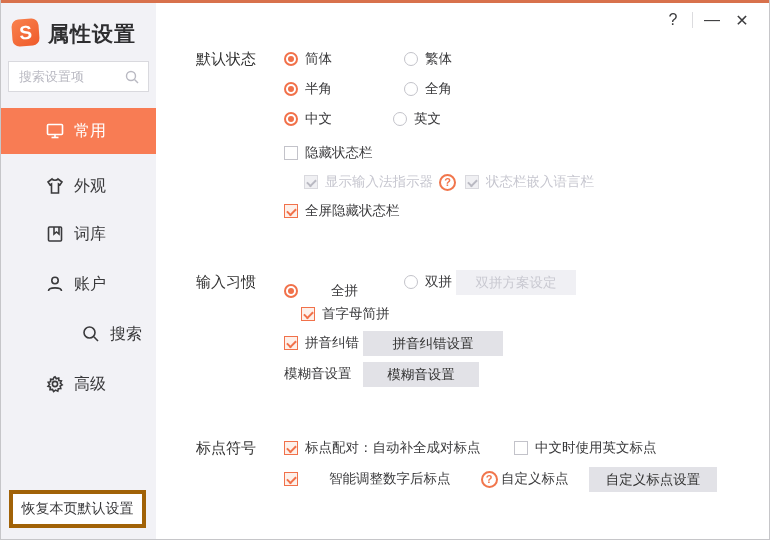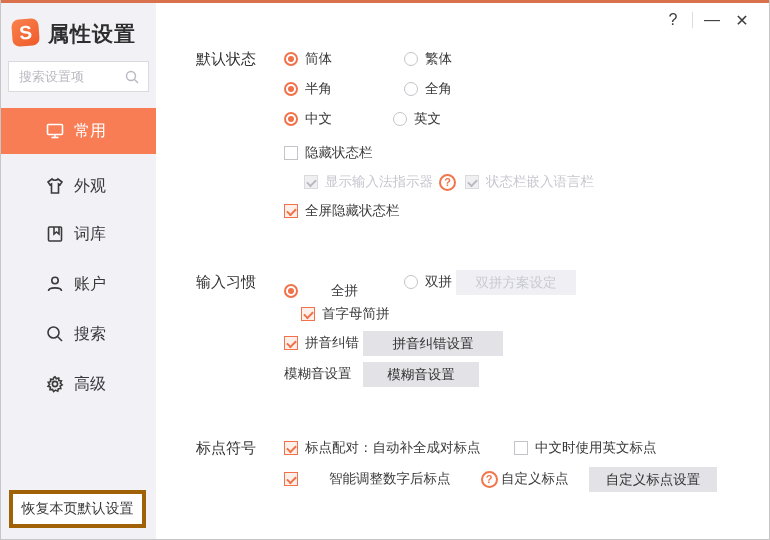--- a/index.html
+++ b/index.html
@@ -138,21 +138,21 @@
     </div>
     <div class="nav-item" style="top:258px;">
       <span class="nav-icon">
         <svg width="20" height="20" viewBox="0 0 20 20">
             <circle cx="10" cy="6.5" r="3.2"></circle>
             <path d="M3.5 17 C3.5 12.8 16.5 12.8 16.5 17"></path>
           </svg>
       </span>
       <span class="nav-label">账户</span>
     </div>
-    <div class="nav-item" style="top:308px;">
+    <div class="nav-item" style="top:308px;margin-left:36px;">
       <span class="nav-icon">
         <svg width="20" height="20" viewBox="0 0 20 20">
             <circle cx="8.5" cy="8.5" r="5.5"></circle>
             <line x1="12.8" y1="12.8" x2="17" y2="17"></line>
           </svg>
       </span>
       <span class="nav-label">搜索</span>
     </div>
     <div class="nav-item" style="top:358px;">
       <span class="nav-icon">

